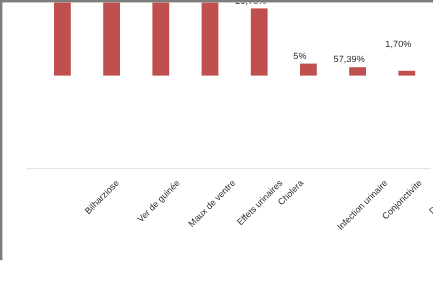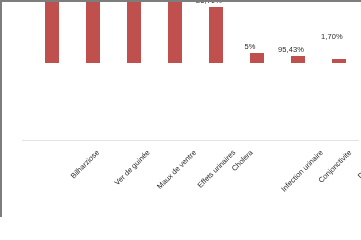--- a/index.html
+++ b/index.html
@@ -110,21 +110,21 @@
       <div class="bar-label" style="bottom: 58px; color: rgb(43, 43, 43);">26,70%</div>
     </div>
 
     <div class="bar-group" style="left:248px">
       <div class="bar" style="height: 10px; background: rgb(192, 80, 77);"></div>
       <div class="bar-label" style="bottom: 12px; color: rgb(43, 43, 43);">5%</div>
     </div>
 
     <div class="bar-group" style="left:289px">
       <div class="bar" style="height: 7px; background: rgb(192, 80, 77);"></div>
-      <div class="bar-label" style="bottom: 9px; color: rgb(43, 43, 43);">95,43%</div>
+      <div class="bar-label" style="bottom: 9px; color: rgb(43, 43, 43);">57,39%</div>
     </div>
 
     <div class="bar-group" style="left:330px">
       <div class="bar" style="height: 4px; background: rgb(192, 80, 77);"></div>
       <div class="bar-label" style="bottom: 22px; color: rgb(43, 43, 43);">1,70%</div>
     </div>
   </div>
 
   <div id="category-axis">
     <div class="cat-label" style="left: 56px; top: 6px; color: rgb(43, 43, 43);">Bilharziose</div>

